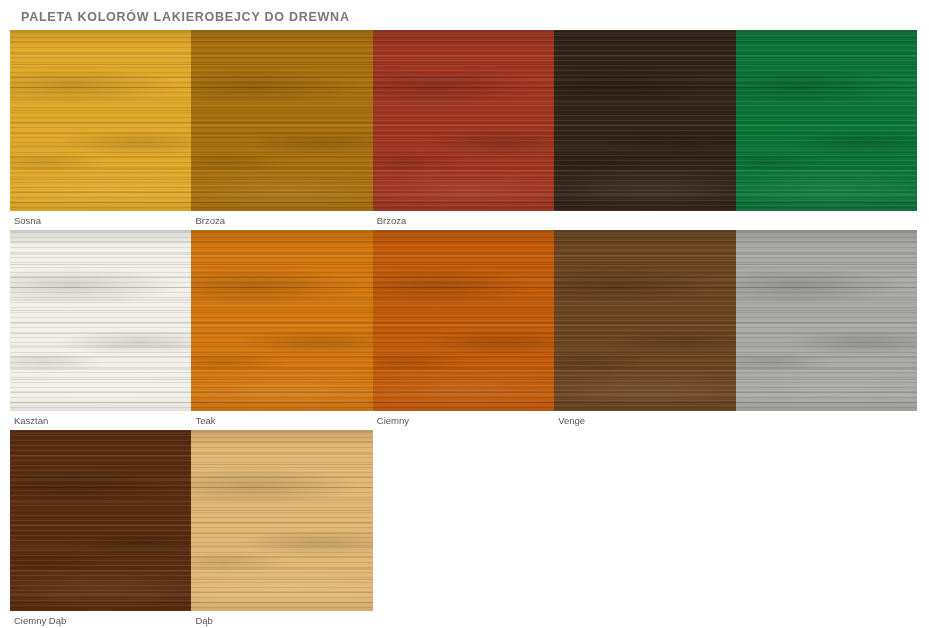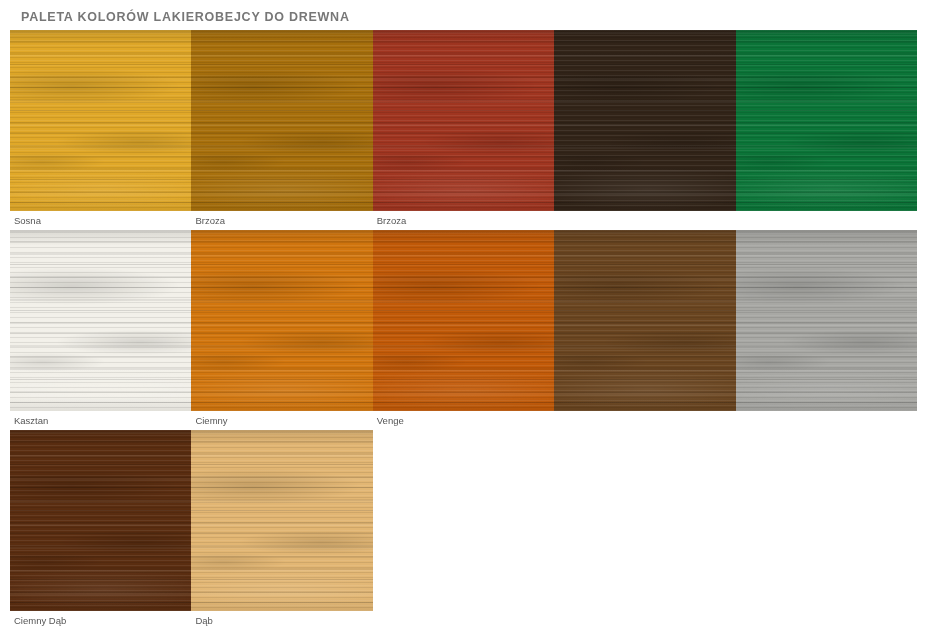--- a/index.html
+++ b/index.html
@@ -214,20 +214,21 @@
           </div>
         <div class="swatch-cell" style="background-color: rgb(168, 168, 164);">
             <span class="grain"></span>
             <span class="grain2"></span>
             <span class="knot"></span>
             <span class="shade"></span>
           </div>
       </div>
       <div class="label-strip">
         <div class="swatch-label">Kasztan</div>
+        <div class="swatch-label">Teak</div>
         <div class="swatch-label">Ciemny</div>
         <div class="swatch-label">Venge</div>
       </div>
     </div>
 
     <div class="palette-row">
       <div class="swatch-strip">
         <div class="swatch-cell" style="background-color: rgb(90, 45, 16);">
             <span class="grain"></span>
             <span class="grain2"></span>

